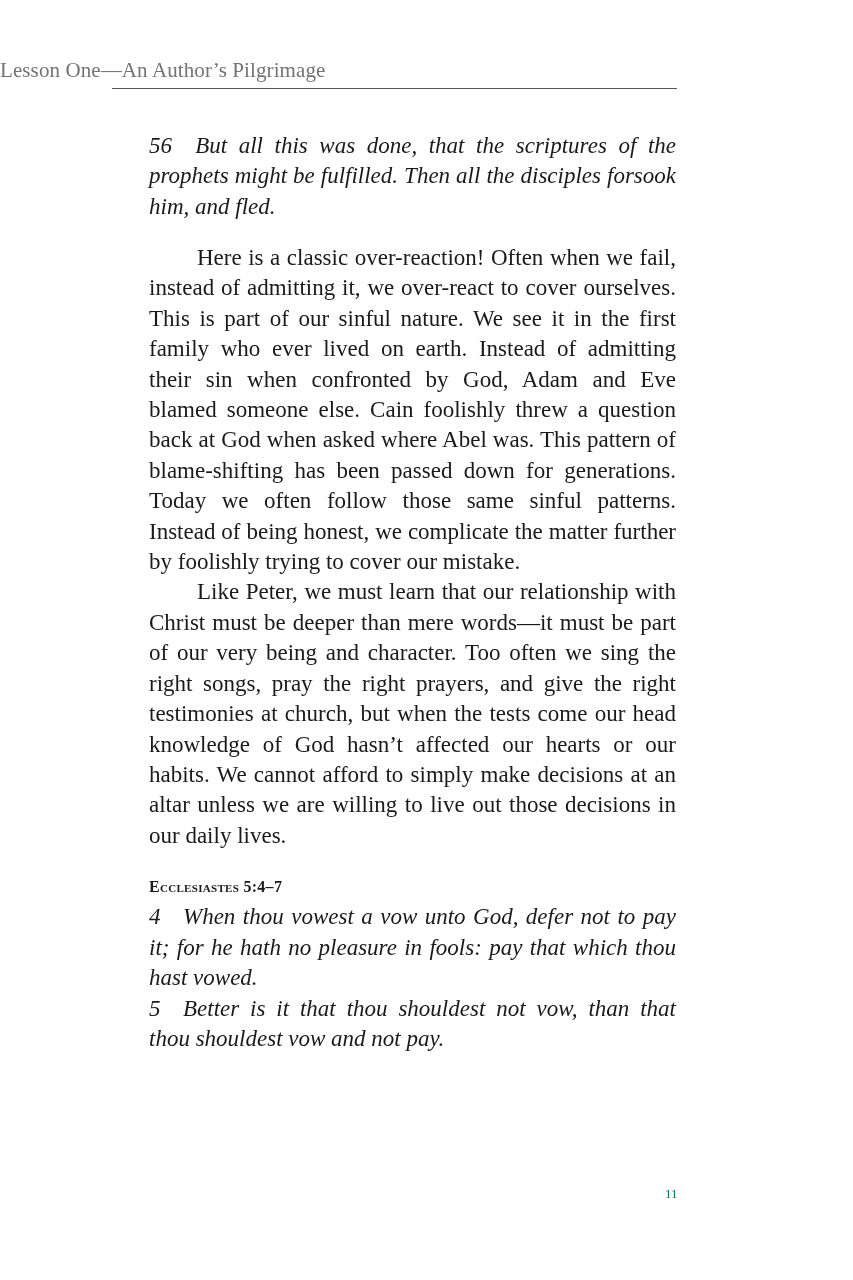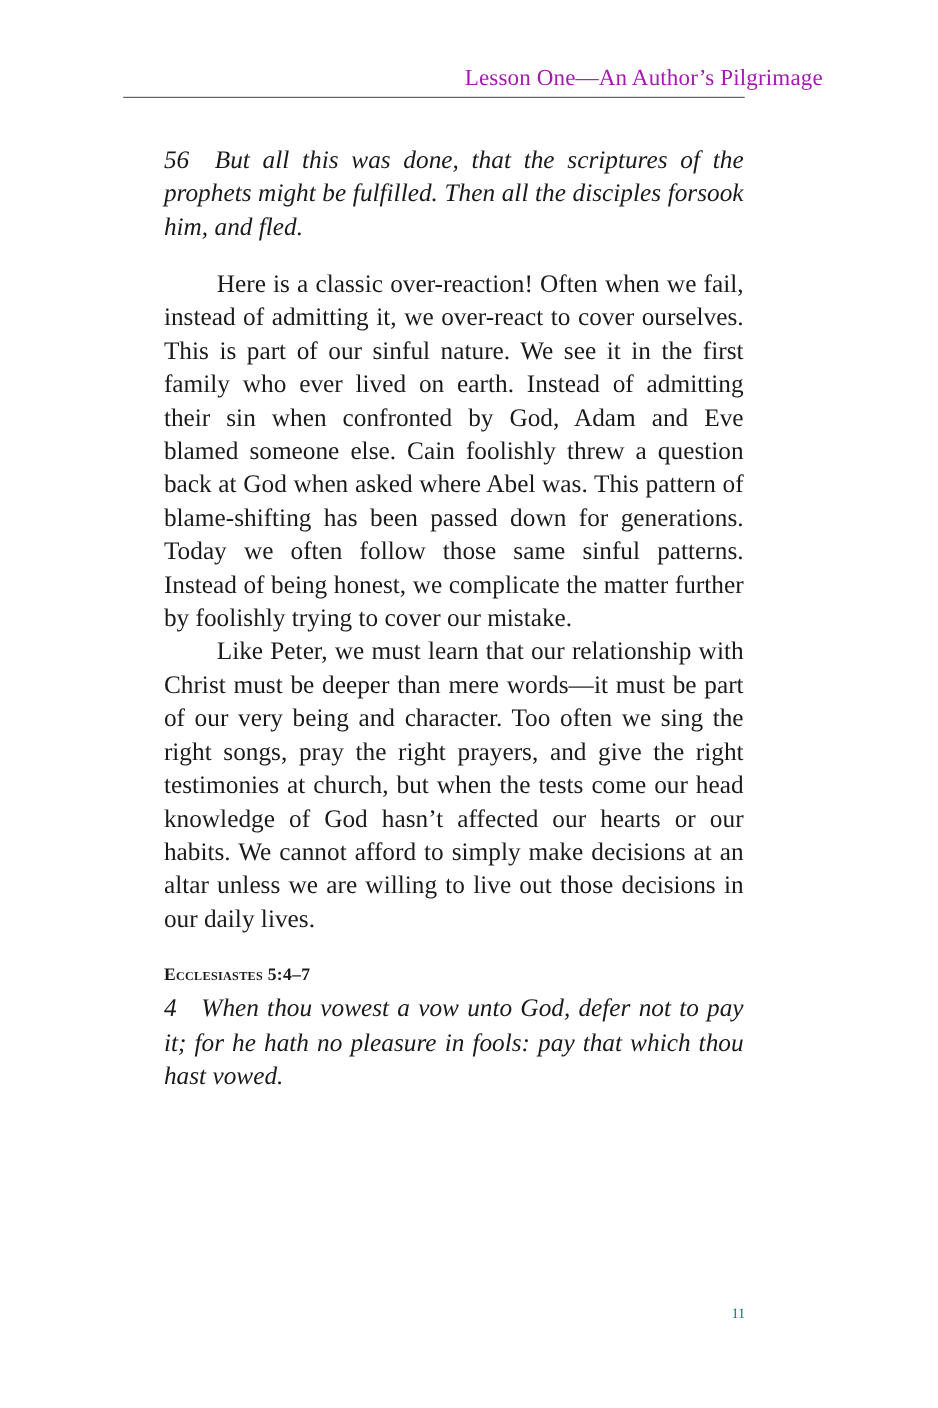--- a/index.html
+++ b/index.html
@@ -1,17 +1,17 @@
 <!DOCTYPE html>
 <html><head>
 <meta charset="utf-8">
 <style>
   html, body { margin: 0; padding: 0; background: #ffffff; }
   body { width: 853px; height: 1280px; position: relative; overflow: hidden; font-family: "Liberation Serif", "DejaVu Serif", serif; color: #1a1a1a; }
-  .header { position: absolute; left: 0; top: 58px; width: 748px; text-align: right; font-size: 21px; color: #a21caf; letter-spacing: 0.1px; }
+  .header { position: absolute; left: 0; top: 58px; width: 748px; text-align: left; font-size: 21px; color: #737373; letter-spacing: 0.1px; }
   .rule { position: absolute; left: 112px; top: 88px; width: 565px; height: 1px; background: #555; }
   .text { position: absolute; left: 149px; width: 527px; font-size: 23px; line-height: 30.4px; text-align: justify; }
   .verse { font-style: italic; }
   .p { text-indent: 48px; margin: 0; }
   .block1 { top: 131px; font-style: italic; }
   .block2 { top: 243px; }
   .block3 { top: 872px; }
   .heading { font-variant: small-caps; font-weight: bold; font-size: 16px; letter-spacing: 0.3px; margin: 0; line-height: 30.4px; }
   .vn { font-style: italic; display: inline-block; width: 34px; }
   .vline { margin: 0; }
@@ -31,15 +31,18 @@
 <div class="text block2">
   <p class="p">Here is a classic over-reaction! Often when we fail, instead of admitting it, we over-react to cover ourselves. This is part of our sinful nature. We see it in the first family who ever lived on earth. Instead of admitting their sin when confronted by God, Adam and Eve blamed someone else. Cain foolishly threw a question back at God when asked where Abel was. This pattern of blame-shifting has been passed down for generations. Today we often follow those same sinful patterns. Instead of being honest, we complicate the matter further by foolishly trying to cover our mistake.</p>
   <p class="p">Like Peter, we must learn that our relationship with Christ must be deeper than mere words—it must be part of our very being and character. Too often we sing the right songs, pray the right prayers, and give the right testimonies at church, but when the tests come our head knowledge of God hasn’t affected our hearts or our habits. We cannot afford to simply make decisions at an altar unless we are willing to live out those decisions in our daily lives.</p>
 </div>
 
 <div class="text block3">
   <p class="heading">Ecclesiastes 5:4–7</p>
   <p class="vline verse">
     <span class="vn">4</span><span>When thou vowest a vow unto God, defer not to pay it; for he hath no pleasure in fools: pay that which thou hast vowed.</span>
   </p>
+  <p class="vline verse">
+    <span class="vn">5</span><span>Better is it that thou shouldest not vow, than that thou shouldest vow and not pay.</span>
+  </p>
 </div>
 
 <div class="pageno">11</div>
 
 </body></html>

